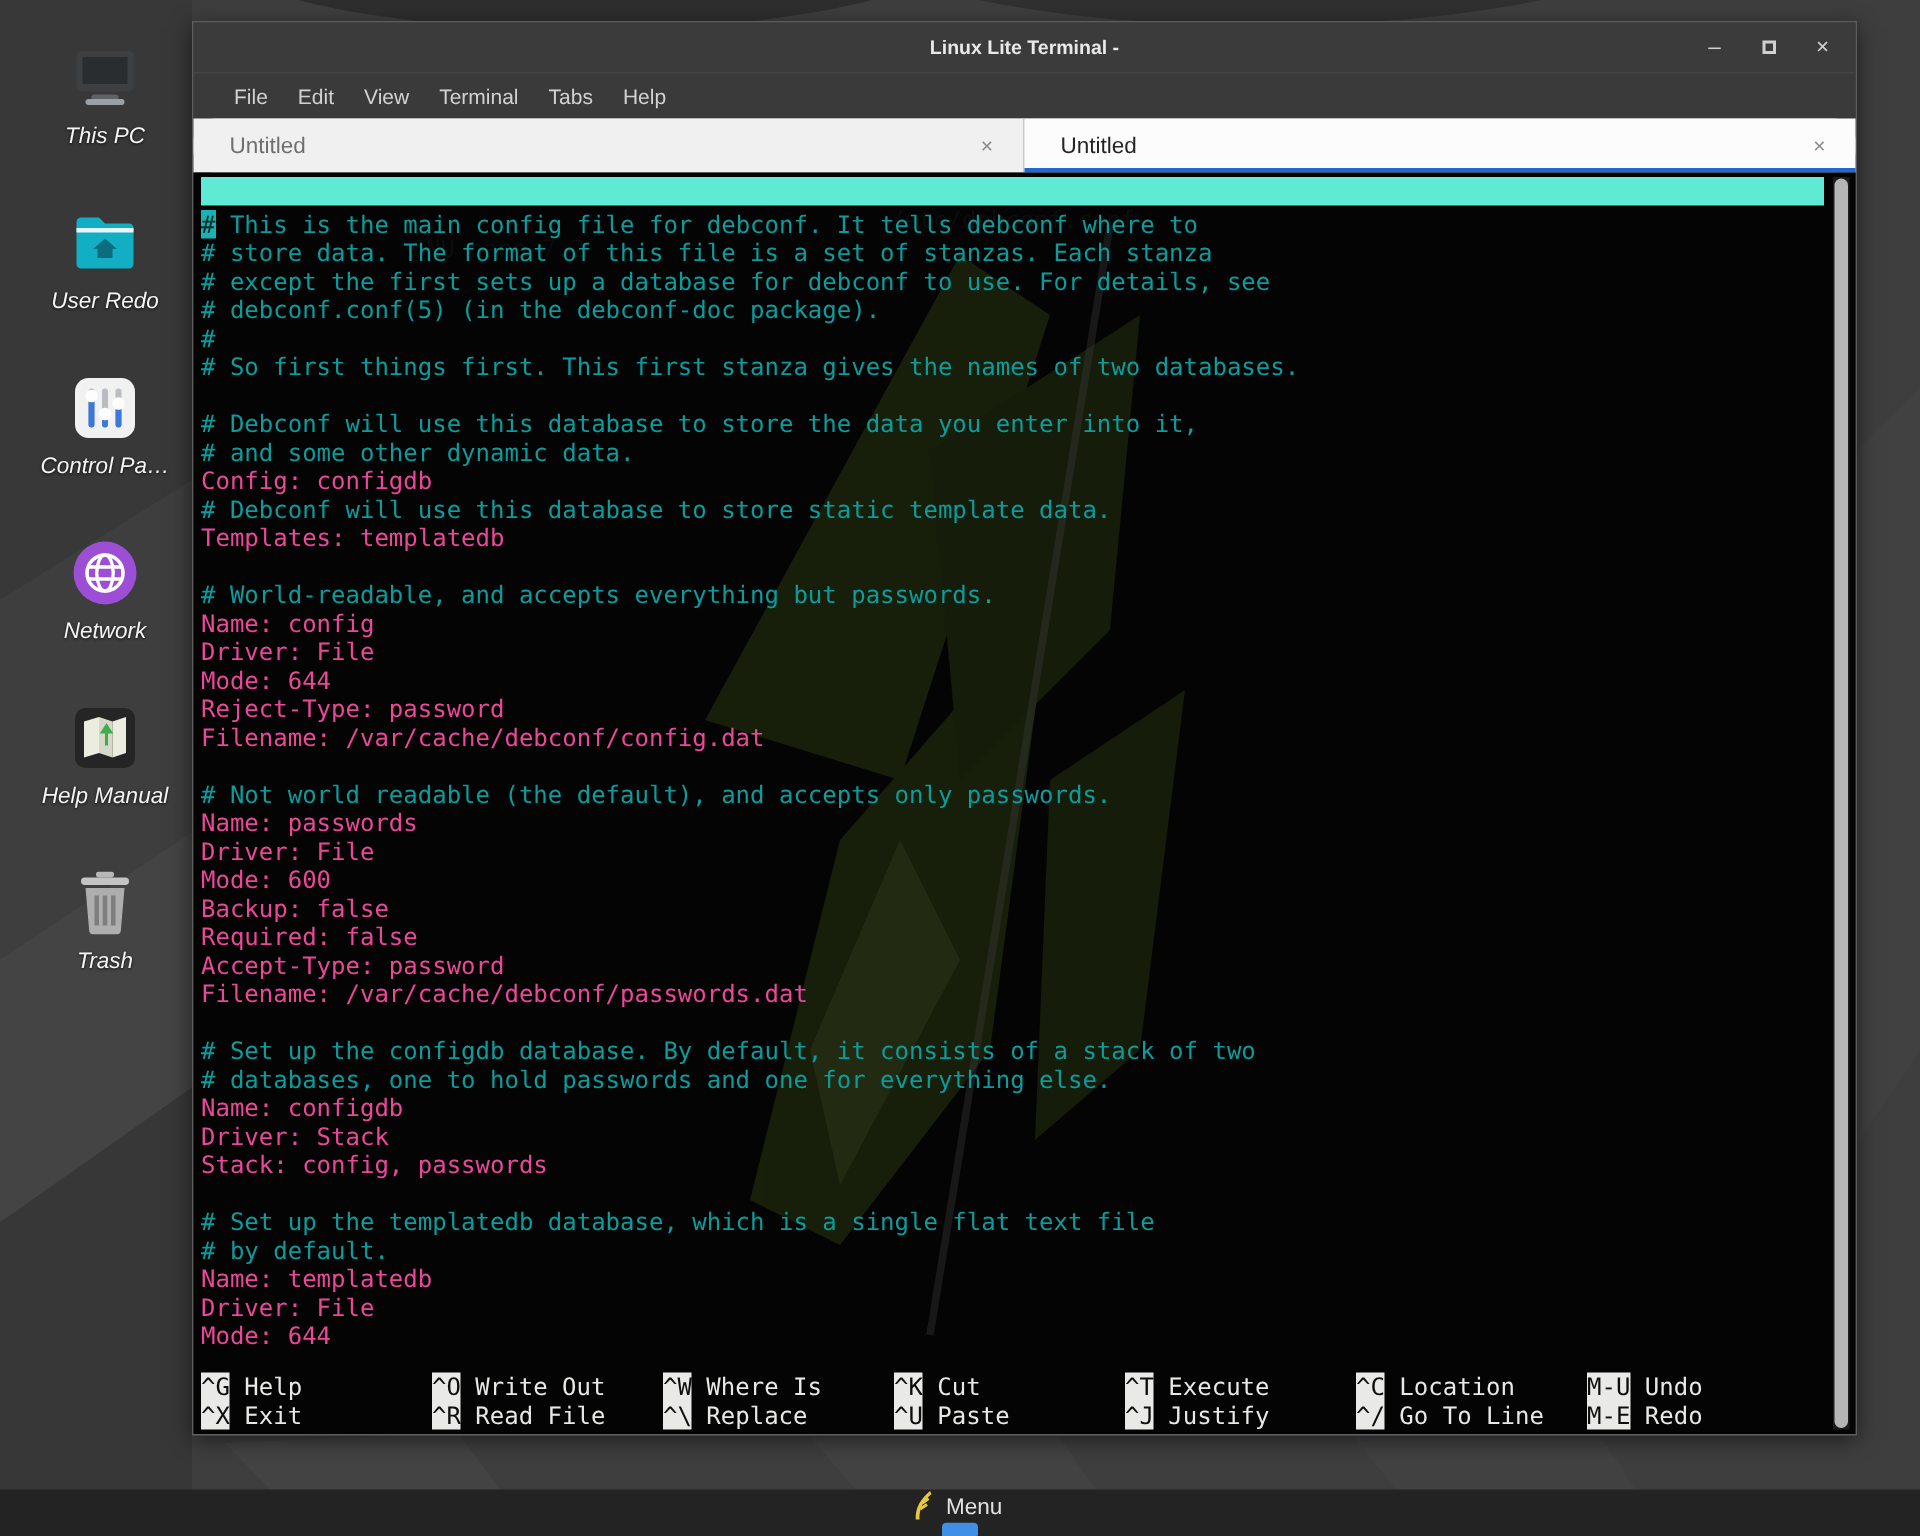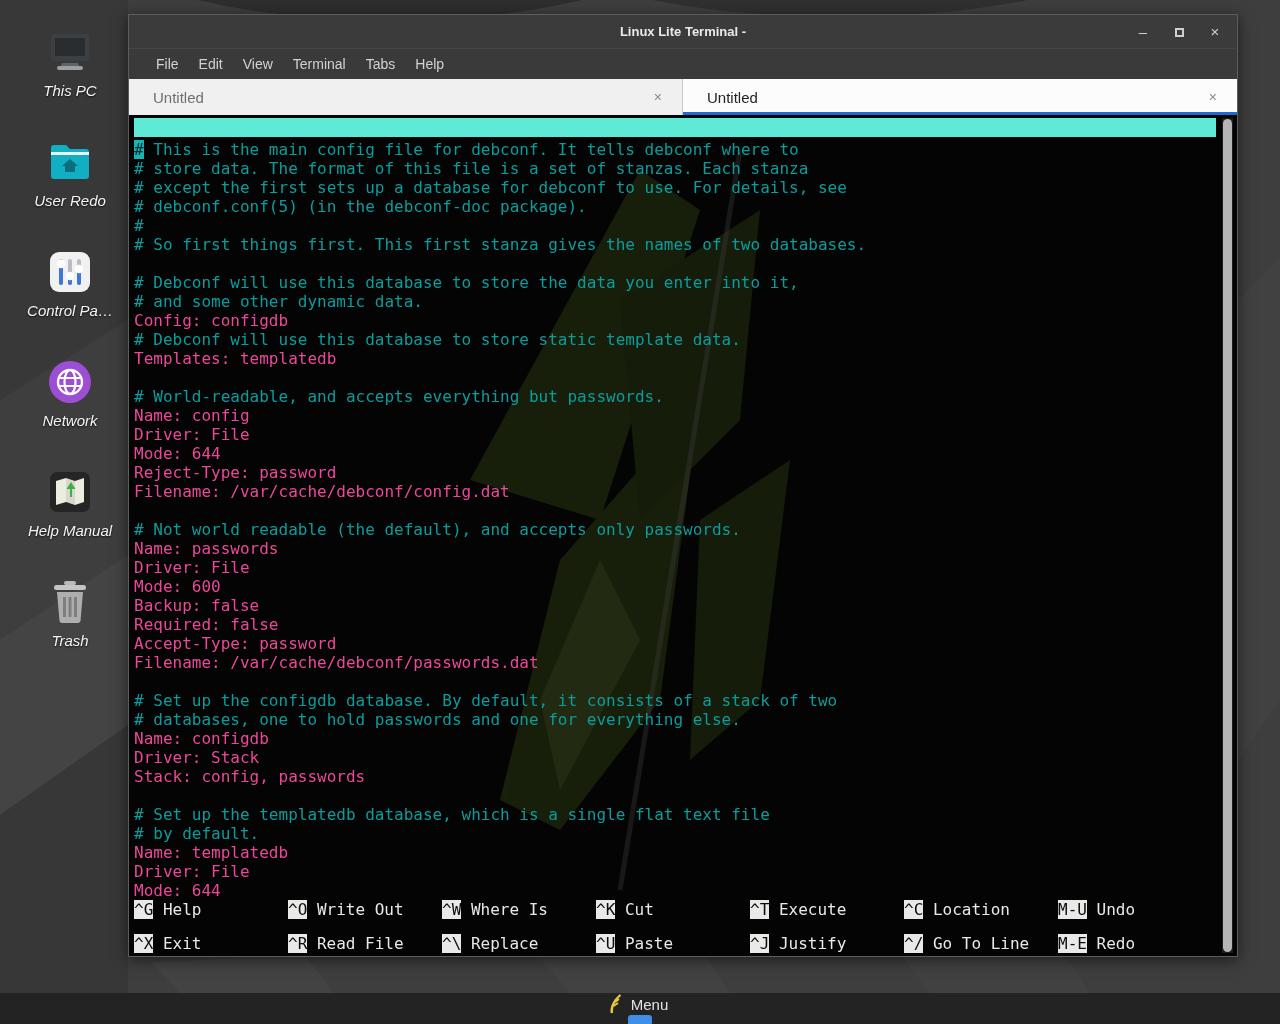--- a/index.html
+++ b/index.html
@@ -48,21 +48,21 @@
               font-family:"DejaVu Sans Mono","Liberation Mono",monospace; }
   .nano-header { position:absolute; top:3px; left:5px; right:21px; height:19px;
                  background:#5eead4; color:#0d0d0d; font-size:16px; line-height:19px; white-space:pre;padding-left:44px; }
   .nano-header .fname { position:absolute; left:0; right:0; text-align:center; }
   .watermark { position:absolute; left:0; top:0; pointer-events:none; }
   .term-lines { position:absolute; top:25px; left:5px; right:24px; }
   .tl { height:19px; line-height:19px; font-size:16px; white-space:pre; color:#ec4899; }
   .tl.comment { color:#0b9d9d; }
   .tl .cursor { background:#19b3b3; color:#032a2a; }
   .nano-shortcuts { position:absolute; left:5px; bottom:3px; }
-  .sc-row { display:grid; grid-template-columns:repeat(7,154px); height:19px;margin-top:15px; }
+  .sc-row { display:grid; grid-template-columns:repeat(7,154px); height:19px; }
   .sc-cell { font-size:16px; line-height:19px; white-space:pre; color:#e8e8e6; }
   .sc-key { background:#e9e9e7; color:#0d0d0d; }
   .scroll-track { position:absolute; top:3px; bottom:3px; right:4px; width:11px; background:#1c1c1c; }
   .scroll-thumb { position:absolute; left:1px; right:1px; top:1px; bottom:1px; background:#b5b5b5; border-radius:6px; cursor:pointer; }
 
   
   .taskbar { position:absolute; left:0; right:0; bottom:0; height:31px; background:#232323; z-index:3;
              display:flex; align-items:center;flex-direction:column; }
   .tb-menu { display:flex; align-items:center; height:100%; padding:0 10px 0 6px; cursor:pointer; }
   .tb-menu .menu-lbl { color:#e2e2e2; font-size:15px; margin-left:8px; }

